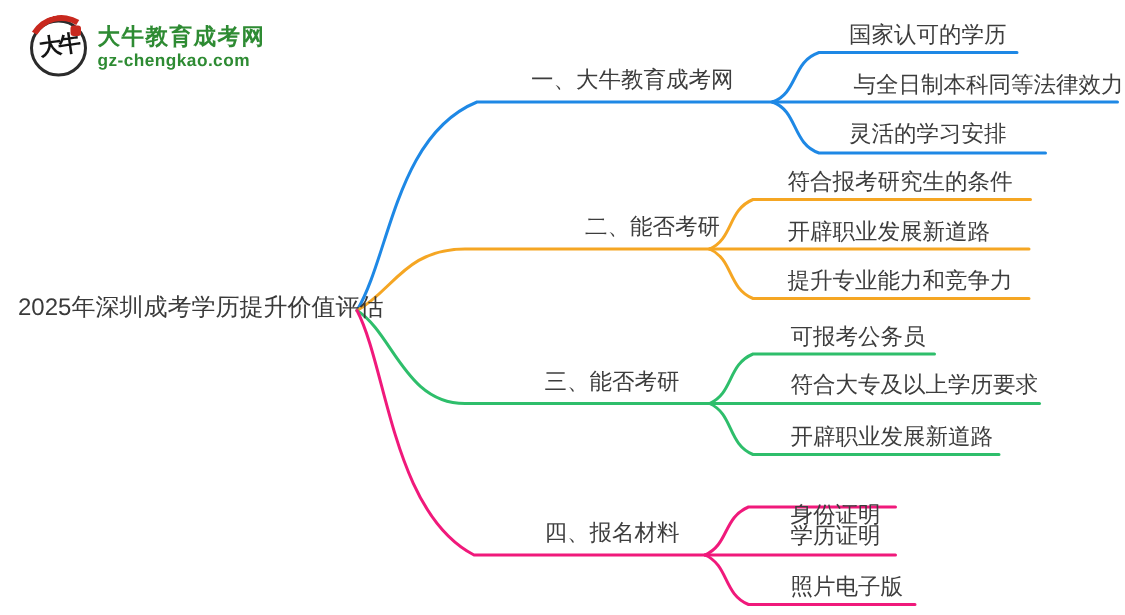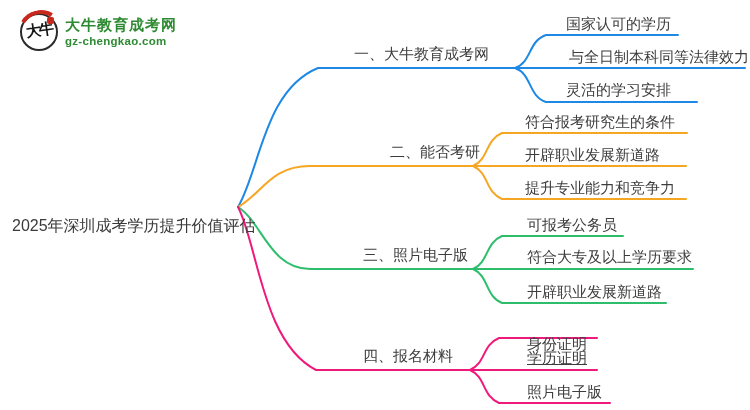--- a/index.html
+++ b/index.html
@@ -5,21 +5,21 @@
   html,body{margin:0;padding:0;background:#fff;}
   .stage{
     position:relative;width:750px;height:410px;background:#ffffff;overflow:hidden;
     font-family:"Liberation Sans","DejaVu Sans",sans-serif;
   }
   .lines{position:absolute;left:0;top:0;}
   .node{
     position:absolute;white-space:nowrap;color:#3d3d3d;
     font-size:15px;line-height:19px;
   }
-  .root-label{font-size:16px;line-height:20px;color:#3a3a3a;margin-top:20px;}
+  .root-label{font-size:16px;line-height:20px;color:#3a3a3a;}
   
   .logo{position:absolute;left:20px;top:13px;display:flex;align-items:center;gap:7px;}
   .logo-icon{width:34px;height:34px;border:2px solid #2b2b2b;border-radius:50%;
     position:relative;background:#fff;flex:0 0 auto;}
   .logo-arc{position:absolute;left:-4px;top:-5px;width:38px;height:38px;
     border:4px solid transparent;border-top-color:#c8281e;border-radius:50%;
     transform:rotate(-14deg);}
   .logo-seal{position:absolute;right:2px;top:2px;width:7px;height:7px;
     background:#c8281e;border-radius:2px;}
   .logo-chars{position:absolute;left:0;right:0;top:6px;text-align:center;
@@ -73,32 +73,32 @@
     <div class="logo-text">
       <div class="logo-title">大牛教育成考网</div>
       <div class="logo-domain">gz-chengkao.com</div>
     </div>
   </div>
 
   <div class="node root-label" style="left:12px;top:196px;">2025年深圳成考学历提升价值评估</div>
 
   <div class="node" style="left:354px;top:44px;">一、大牛教育成考网</div>
   <div class="node" style="left:363px;top:142px;margin-left:27px;">二、能否考研</div>
-  <div class="node" style="left:363px;top:245px;">三、照片电子版</div>
+  <div class="node" style="left:363px;top:245px;">三、能否考研</div>
   <div class="node" style="left:363px;top:346px;">四、报名材料</div>
 
   <div class="node" style="left:566px;top:14px;">国家认可的学历</div>
   <div class="node" style="left:569px;top:47px;">与全日制本科同等法律效力</div>
   <div class="node" style="left:566px;top:81px;font-family:Liberation Serif, serif;">灵活的学习安排</div>
 
   <div class="node" style="left:525px;top:112px;">符合报考研究生的条件</div>
   <div class="node" style="left:525px;top:145px;">开辟职业发展新道路</div>
   <div class="node" style="left:525px;top:178px;">提升专业能力和竞争力</div>
 
   <div class="node" style="left:527px;top:215px;">可报考公务员</div>
   <div class="node" style="left:527px;top:247px;">符合大专及以上学历要求</div>
   <div class="node" style="left:527px;top:282px;">开辟职业发展新道路</div>
 
   <div class="node" style="left:527px;top:334px;">身份证明</div>
-  <div class="node" style="left:527px;top:348px;text-decoration:underline;">学历证明</div>
+  <div class="node" style="left:527px;top:348px;">学历证明</div>
   <div class="node" style="left:527px;top:382px;">照片电子版</div>
 
 </div>
 
 </body></html>

